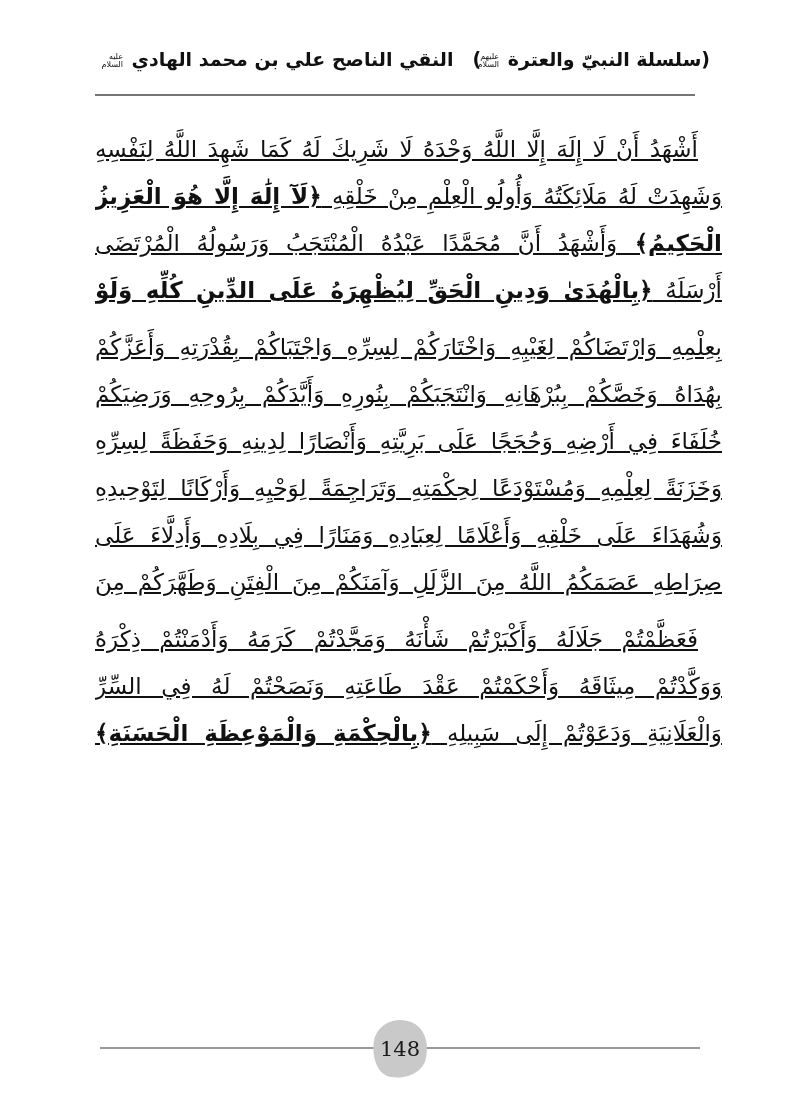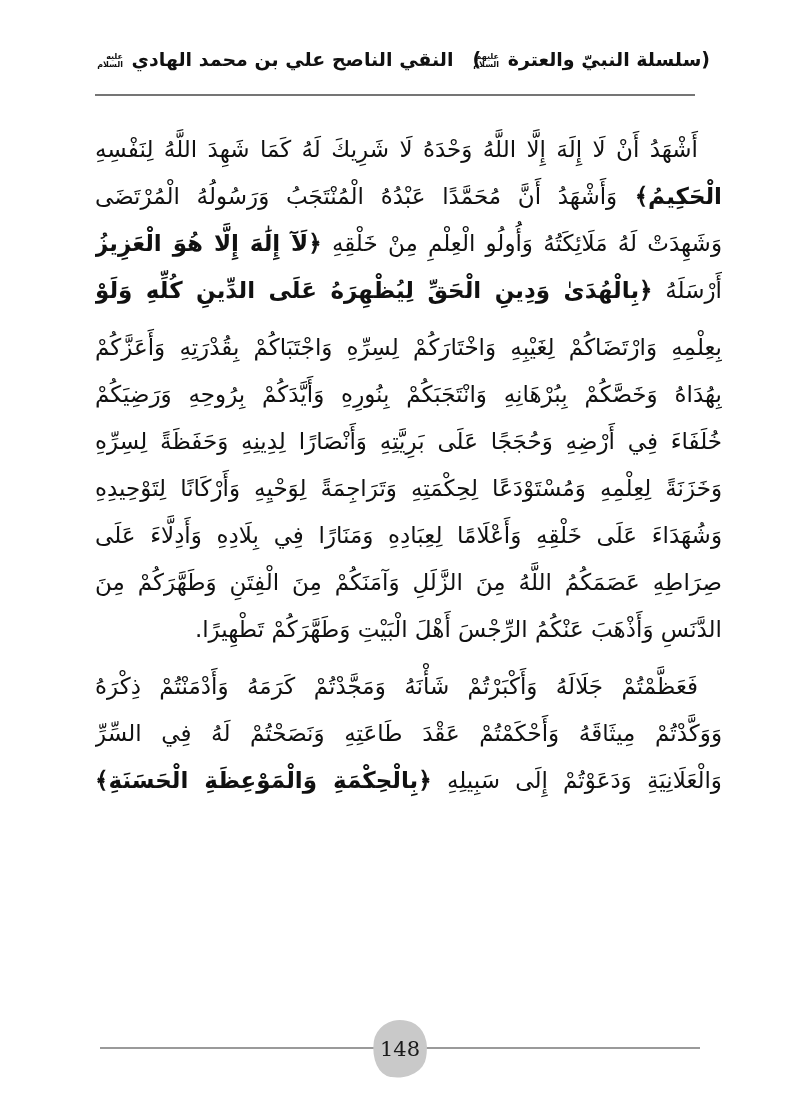--- a/index.html
+++ b/index.html
@@ -13,32 +13,33 @@
     direction:rtl;
   }
   
   .header{
     position:absolute; top:44px; right:90px; left:105px;
     display:flex; justify-content:space-between; align-items:baseline;
     font-size:19px; font-weight:bold; line-height:30px;
   }
   .hon{
     display:inline-block;
-    font-size:8px; line-height:8px; font-weight:bold;
+    font-size:8px; line-height:8px; font-weight:normal;
     width:18px; vertical-align:middle; 
     white-space:normal; margin-right:2px;
   }
   .header-rule{
     position:absolute; top:94px; right:105px; left:95px;
     height:2px; background:#757575;
   }
   
   .body{
     position:absolute; top:126px; right:78px; width:627px;
     font-size:23px;
+    text-decoration:underline;
   }
   .para{margin:0 0 10px 0;}
   .line{
     height:47px; line-height:47px; overflow:hidden;
     text-align:justify; text-align-last:justify;
   }
   .line.first{padding-right:24px;}
   .line.last{text-align-last:right;}
   .quran{font-weight:bold;}
   
@@ -68,32 +69,31 @@
   <div class="header">
     <div><span>(سلسلة النبيّ والعترة </span><span class="hon">عليهم السلام</span><span>)</span></div>
     <div><span>النقي الناصح علي بن محمد الهادي </span><span class="hon">عليه السلام</span></div>
   </div>
 
   <div class="header-rule"></div>
 
   <div class="body">
       <div class="para">
         <div class="line first"><span class="plain">أَشْهَدُ أَنْ لَا إِلَهَ إِلَّا اللَّهُ وَحْدَهُ لَا شَرِيكَ لَهُ كَمَا شَهِدَ اللَّهُ لِنَفْسِهِ</span></div>
+        <div class="line"><span class="plain">وَشَهِدَتْ لَهُ مَلَائِكَتُهُ وَأُولُو الْعِلْمِ مِنْ خَلْقِهِ </span><span class="quran">﴿لَآ إِلَٰهَ إِلَّا هُوَ الْعَزِيزُ</span></div>
         <div class="line"><span class="quran">الْحَكِيمُ﴾ </span><span class="plain">وَأَشْهَدُ أَنَّ مُحَمَّدًا عَبْدُهُ الْمُنْتَجَبُ وَرَسُولُهُ الْمُرْتَضَى</span></div>
-        <div class="line"><span class="plain">وَشَهِدَتْ لَهُ مَلَائِكَتُهُ وَأُولُو الْعِلْمِ مِنْ خَلْقِهِ </span><span class="quran">﴿لَآ إِلَٰهَ إِلَّا هُوَ الْعَزِيزُ</span></div>
         <div class="line last"><span class="plain">أَرْسَلَهُ </span><span class="quran">﴿بِالْهُدَىٰ وَدِينِ الْحَقِّ لِيُظْهِرَهُ عَلَى الدِّينِ كُلِّهِ وَلَوْ كَرِهَ الْمُشْرِكُونَ﴾</span></div>
       </div>
       <div class="para">
         <div class="line"><span class="plain">بِعِلْمِهِ وَارْتَضَاكُمْ لِغَيْبِهِ وَاخْتَارَكُمْ لِسِرِّهِ وَاجْتَبَاكُمْ بِقُدْرَتِهِ وَأَعَزَّكُمْ</span></div>
         <div class="line"><span class="plain">بِهُدَاهُ وَخَصَّكُمْ بِبُرْهَانِهِ وَانْتَجَبَكُمْ بِنُورِهِ وَأَيَّدَكُمْ بِرُوحِهِ وَرَضِيَكُمْ</span></div>
         <div class="line"><span class="plain">خُلَفَاءَ فِي أَرْضِهِ وَحُجَجًا عَلَى بَرِيَّتِهِ وَأَنْصَارًا لِدِينِهِ وَحَفَظَةً لِسِرِّهِ</span></div>
         <div class="line"><span class="plain">وَخَزَنَةً لِعِلْمِهِ وَمُسْتَوْدَعًا لِحِكْمَتِهِ وَتَرَاجِمَةً لِوَحْيِهِ وَأَرْكَانًا لِتَوْحِيدِهِ</span></div>
         <div class="line"><span class="plain">وَشُهَدَاءَ عَلَى خَلْقِهِ وَأَعْلَامًا لِعِبَادِهِ وَمَنَارًا فِي بِلَادِهِ وَأَدِلَّاءَ عَلَى</span></div>
         <div class="line"><span class="plain">صِرَاطِهِ عَصَمَكُمُ اللَّهُ مِنَ الزَّلَلِ وَآمَنَكُمْ مِنَ الْفِتَنِ وَطَهَّرَكُمْ مِنَ</span></div>
-        <div class="line last"><span class="plain">الدَّنَسِ وَأَذْهَبَ عَنْكُمُ الرِّجْسَ أَهْلَ الْبَيْتِ وَطَهَّرَكُمْ تَطْهِيرًا.</span></div>
       </div>
       <div class="para">
         <div class="line first"><span class="plain">فَعَظَّمْتُمْ جَلَالَهُ وَأَكْبَرْتُمْ شَأْنَهُ وَمَجَّدْتُمْ كَرَمَهُ وَأَدْمَنْتُمْ ذِكْرَهُ</span></div>
         <div class="line"><span class="plain">وَوَكَّدْتُمْ مِيثَاقَهُ وَأَحْكَمْتُمْ عَقْدَ طَاعَتِهِ وَنَصَحْتُمْ لَهُ فِي السِّرِّ</span></div>
         <div class="line"><span class="plain">وَالْعَلَانِيَةِ وَدَعَوْتُمْ إِلَى سَبِيلِهِ </span><span class="quran">﴿بِالْحِكْمَةِ وَالْمَوْعِظَةِ الْحَسَنَةِ﴾</span></div>
       </div>
     </div>
 
   <div class="footer-rule"></div>
   <div class="page-badge">

